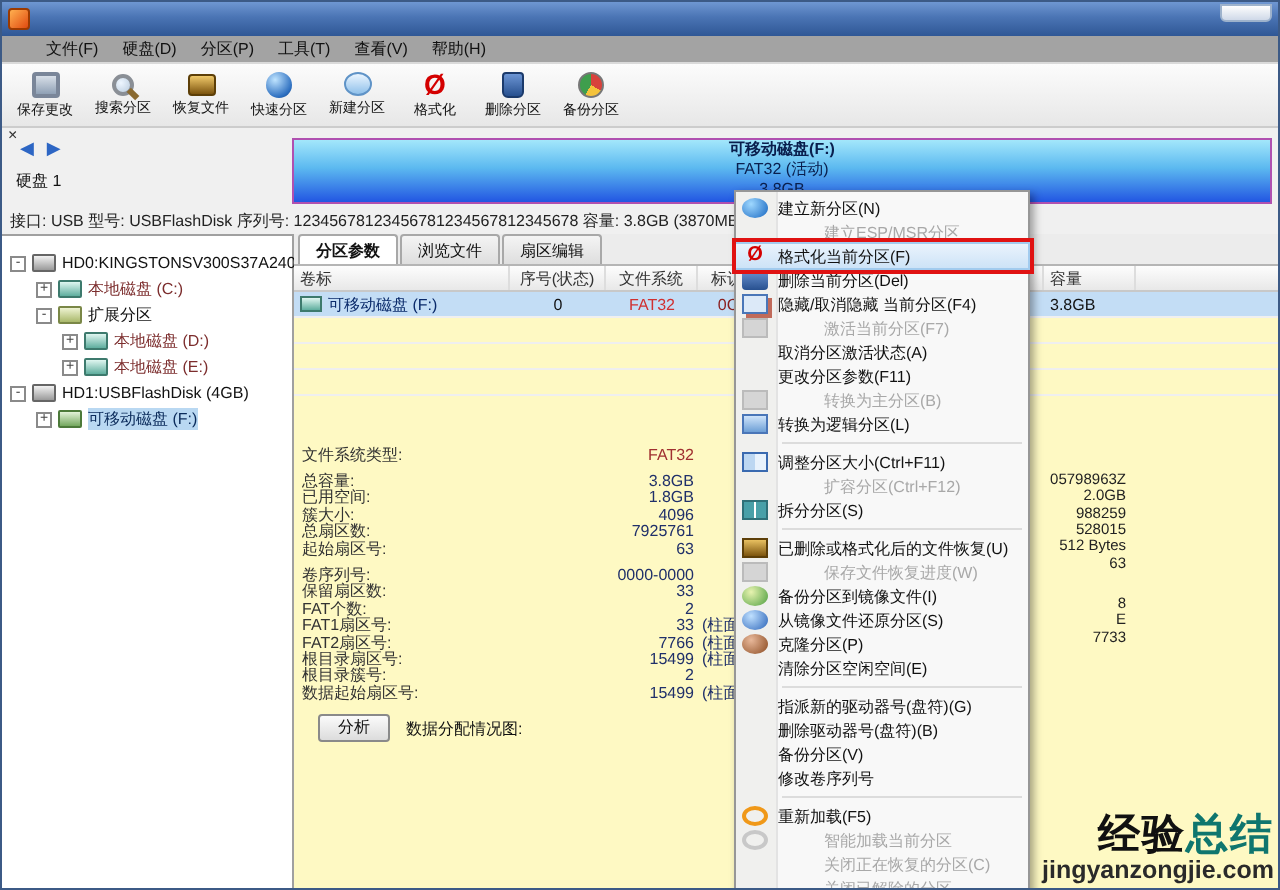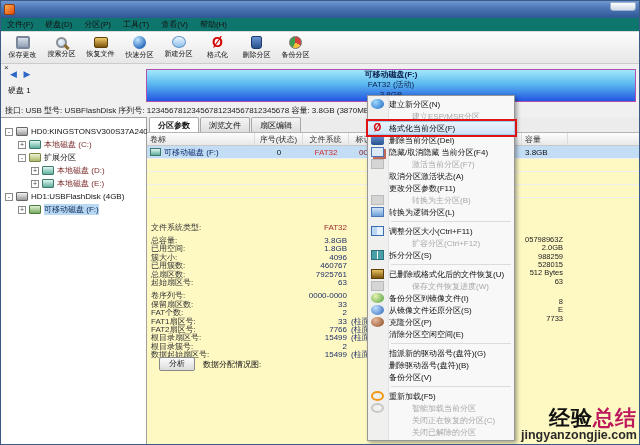--- a/index.html
+++ b/index.html
@@ -10,22 +10,22 @@
   
   .titlebar{position:absolute;left:0;top:0;right:0;height:17px;display:flex;align-items:center;
     background:linear-gradient(#6f97d2 0%,#4a74b4 45%,#2f5795 100%);color:#fff;padding-left:3px;gap:4px;}
   .app-icon{width:11px;height:11px;border-radius:2px;flex:none;
     background:linear-gradient(135deg,#ffb050,#e04a10);border:1px solid #9c3a00;}
   .title-text{white-space:nowrap;overflow:hidden;font-size:8px;text-shadow:0 1px 1px rgba(0,0,0,.4);}
   .win-controls{position:absolute;right:3px;top:1px;width:26px;height:9px;border-radius:0 0 3px 3px;
     background:linear-gradient(#fdfdfd,#cfd9e8);border:1px solid #9db2cc;}
 
   
-  .menubar{position:absolute;left:0;top:17px;right:0;height:14px;background:#0f766e;
-    border-bottom:1px solid #dadada;display:flex;align-items:center;padding-left:0;}
+  .menubar{position:absolute;left:0;top:17px;right:0;height:14px;background:#a3a3a3;
+    border-bottom:1px solid #dadada;display:flex;align-items:center;padding-left:16px;}
   .menubar .mb-item{padding:1px 6px;}
 
   
   .toolbar{position:absolute;left:0;top:31px;right:0;height:32px;display:flex;align-items:stretch;
     background:linear-gradient(#fcfcfc,#e7e7e7);border-bottom:1px solid #cccccc;padding-left:2px;}
   .tbtn{width:39px;display:flex;flex-direction:column;align-items:center;justify-content:center;gap:1px;font-size:7px;}
   .tic{width:16px;height:14px;display:flex;align-items:center;justify-content:center;position:relative;}
   .ic-save-changes{background:linear-gradient(#d8dfe8,#8fa0b5);border:2px solid #7a8699;border-radius:2px;width:14px;height:13px;}
   .ic-search-partition{width:11px;height:11px;border:2px solid #8a8f96;border-radius:50%;position:relative;background:radial-gradient(circle at 35% 35%,#eef6ff,#b9cbdd);}
   .ic-search-partition::after{content:'';position:absolute;width:3px;height:6px;background:#8a6a30;right:-3px;bottom:-4px;transform:rotate(-45deg);}
@@ -126,21 +126,21 @@
   .ic-backup-menu{width:10px;height:10px;border-radius:50%;background:radial-gradient(circle at 35% 30%,#e7f3b0,#4d9e3f);}
   .ic-restore-menu{width:10px;height:10px;border-radius:50%;background:radial-gradient(circle at 35% 30%,#bfe0ff,#2a63b8);}
   .ic-clone-menu{width:10px;height:10px;border-radius:50%;background:radial-gradient(circle at 35% 30%,#e8b89a,#8a4a20);}
   .ic-reload-menu{width:9px;height:9px;border:2px solid #f09818;border-radius:50%;}
   .ic-smartload-menu{width:9px;height:9px;border:2px solid #c8c8c8;border-radius:50%;}
 
   
   .wm{position:absolute;right:2px;bottom:3px;text-align:right;z-index:100;line-height:1;}
   .wm-l1{font-size:21px;font-weight:bold;letter-spacing:1px;}
   .wm-l1 .b{color:#111;}
-  .wm-l1 .r{color:#be185d;}
+  .wm-l1 .r{color:#0f766e;}
   .wm-l2{font-size:12.5px;font-weight:bold;color:#2a2a2a;margin-top:1px;}
 </style>
 </head>
 <body>
 
 <div id="app">
 
   <div class="titlebar">
     <span class="app-icon"></span>
     <span class="win-controls"></span>
@@ -289,25 +289,20 @@
           <span class="d-suffix"></span>
         </div>
         <div class="drow">
           <span class="d-label">已用空间:</span>
           <span class="d-value">1.8GB</span>
           <span class="d-suffix"></span>
         </div>
         <div class="drow">
           <span class="d-label">簇大小:</span>
           <span class="d-value">4096</span>
-          <span class="d-suffix"></span>
-        </div>
-        <div class="drow">
-          <span class="d-label">已用簇数:</span>
-          <span class="d-value">460767</span>
           <span class="d-suffix"></span>
         </div>
         <div class="drow">
           <span class="d-label">总扇区数:</span>
           <span class="d-value">7925761</span>
           <span class="d-suffix"></span>
         </div>
         <div class="drow">
           <span class="d-label">起始扇区号:</span>
           <span class="d-value">63</span>
@@ -457,20 +452,24 @@
         <span class="mi-label">指派新的驱动器号(盘符)(G)</span>
       </div>
       <div class="mi">
         <span class="mic"></span>
         <span class="mi-label">删除驱动器号(盘符)(B)</span>
       </div>
       <div class="mi">
         <span class="mic"></span>
         <span class="mi-label">备份分区(V)</span>
       </div>
+      <div class="mi">
+        <span class="mic"></span>
+        <span class="mi-label">修改卷序列号</span>
+      </div>
       <div class="mi sep">
         <span class="mic ic-reload-menu"></span>
         <span class="mi-label">重新加载(F5)</span>
       </div>
       <div class="mi disabled">
         <span class="mic ic-smartload-menu"></span>
         <span class="mi-label">智能加载当前分区</span>
       </div>
       <div class="mi disabled">
         <span class="mic"></span>

